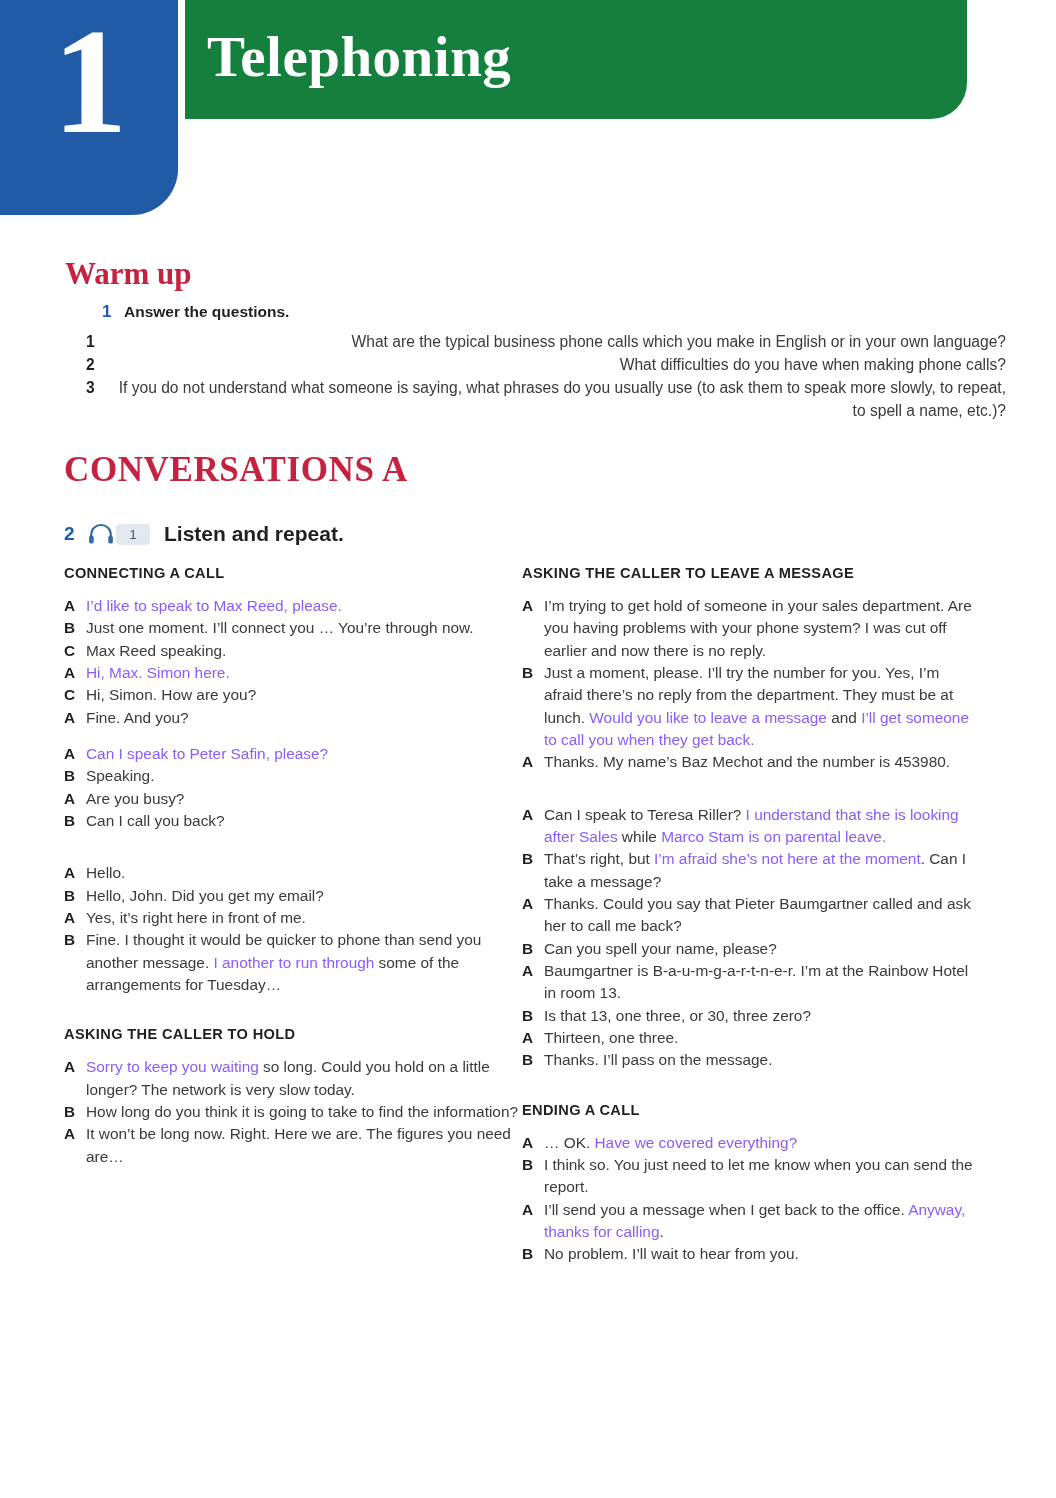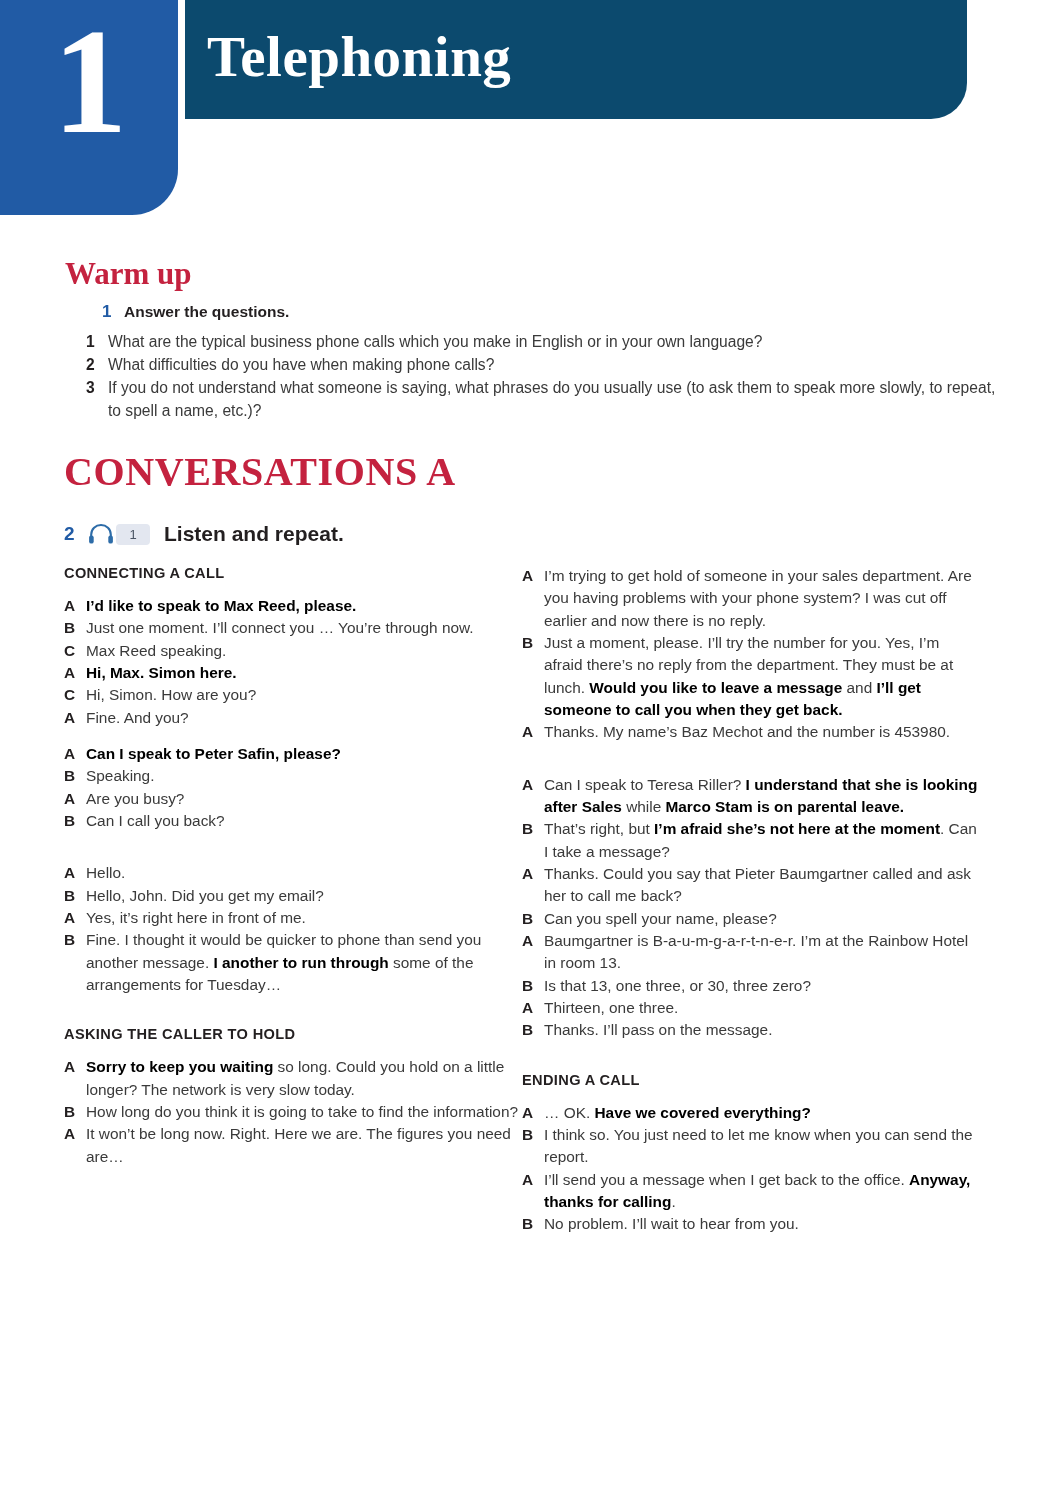--- a/index.html
+++ b/index.html
@@ -34,21 +34,21 @@
     font-family: "Liberation Serif", serif;
     font-weight: bold;
     font-size: 150px;
     line-height: 1;
     letter-spacing: -2px;
   }
   .title-bar {
     position: absolute;
     left: 185px; top: 0;
     width: 782px; height: 119px;
-    background: #0c4a6e;
+    background: #15803d;
     border-bottom-right-radius: 36px;
   }
   .title-text {
     position: absolute;
     left: 22px; top: 28px;
     color: #ffffff;
     font-family: "Liberation Serif", serif;
     font-weight: bold;
     font-size: 57px;
     line-height: 1;
@@ -86,28 +86,28 @@
     padding-top: 1px;
   }
   .q-list { position: absolute; left: 86px; top: 100px; width: 920px; }
   .q-item { display: flex; font-size: 15.6px; line-height: 1.48; color: #3a3a3a; }
   .q-item-num {
     width: 22px;
     flex: 0 0 22px;
     font-weight: bold;
     color: #231f20;
   }
-  .q-item-text { flex: 1 1 auto; }
+  .q-item-text { flex: 1 1 auto; text-align: right; }
 
   .conversations-heading {
     position: absolute;
     left: 64px; top: 222px;
     font-family: "Liberation Serif", serif;
     font-weight: bold;
-    font-size: 40px;
+    font-size: 35px;
     letter-spacing: 0.6px;
     color: #C4223F;
     line-height: 1;
   }
 
   .ex2 {
     position: absolute;
     left: 64px; top: 292px;
     display: flex;
     align-items: center;
@@ -159,21 +159,21 @@
     line-height: 1.45;
     color: #3a3a3a;
   }
   .spk {
     flex: 0 0 22px;
     width: 22px;
     font-weight: bold;
     color: #231f20;
   }
   .utt { flex: 1 1 auto; }
-  .hl { color: #000000; font-weight: bold; }
+  .hl { color: #8b5cf6; font-weight: normal; }
 </style>
 </head>
 <body>
 
 <div class="header">
   <div class="chapter-block">
     <div class="chapter-number">1</div>
   </div>
   <div class="title-bar">
     <div class="title-text">Telephoning</div>
@@ -295,20 +295,21 @@
             <div class="spk">B</div>
             <div class="utt"><span>How long do you think it is going to take to find the information?</span></div>
           </div>
           <div class="line">
             <div class="spk">A</div>
             <div class="utt"><span>It won’t be long now. Right. Here we are. The figures you need are…</span></div>
           </div>
         </div>
       </div>
     <div class="col" id="col-right">
+        <div class="sec-heading">ASKING THE CALLER TO LEAVE A MESSAGE</div>
         <div class="dialogue">
           <div class="line">
             <div class="spk">A</div>
             <div class="utt"><span>I’m trying to get hold of someone in your sales department. Are you having problems with your phone system? I was cut off earlier and now there is no reply.</span></div>
           </div>
           <div class="line">
             <div class="spk">B</div>
             <div class="utt"><span>Just a moment, please. I’ll try the number for you. Yes, I’m afraid there’s no reply from the department. They must be at lunch. </span><span class="hl">Would you like to leave a message</span><span> and </span><span class="hl">I’ll get someone to call you when they get back.</span></div>
           </div>
           <div class="line">

